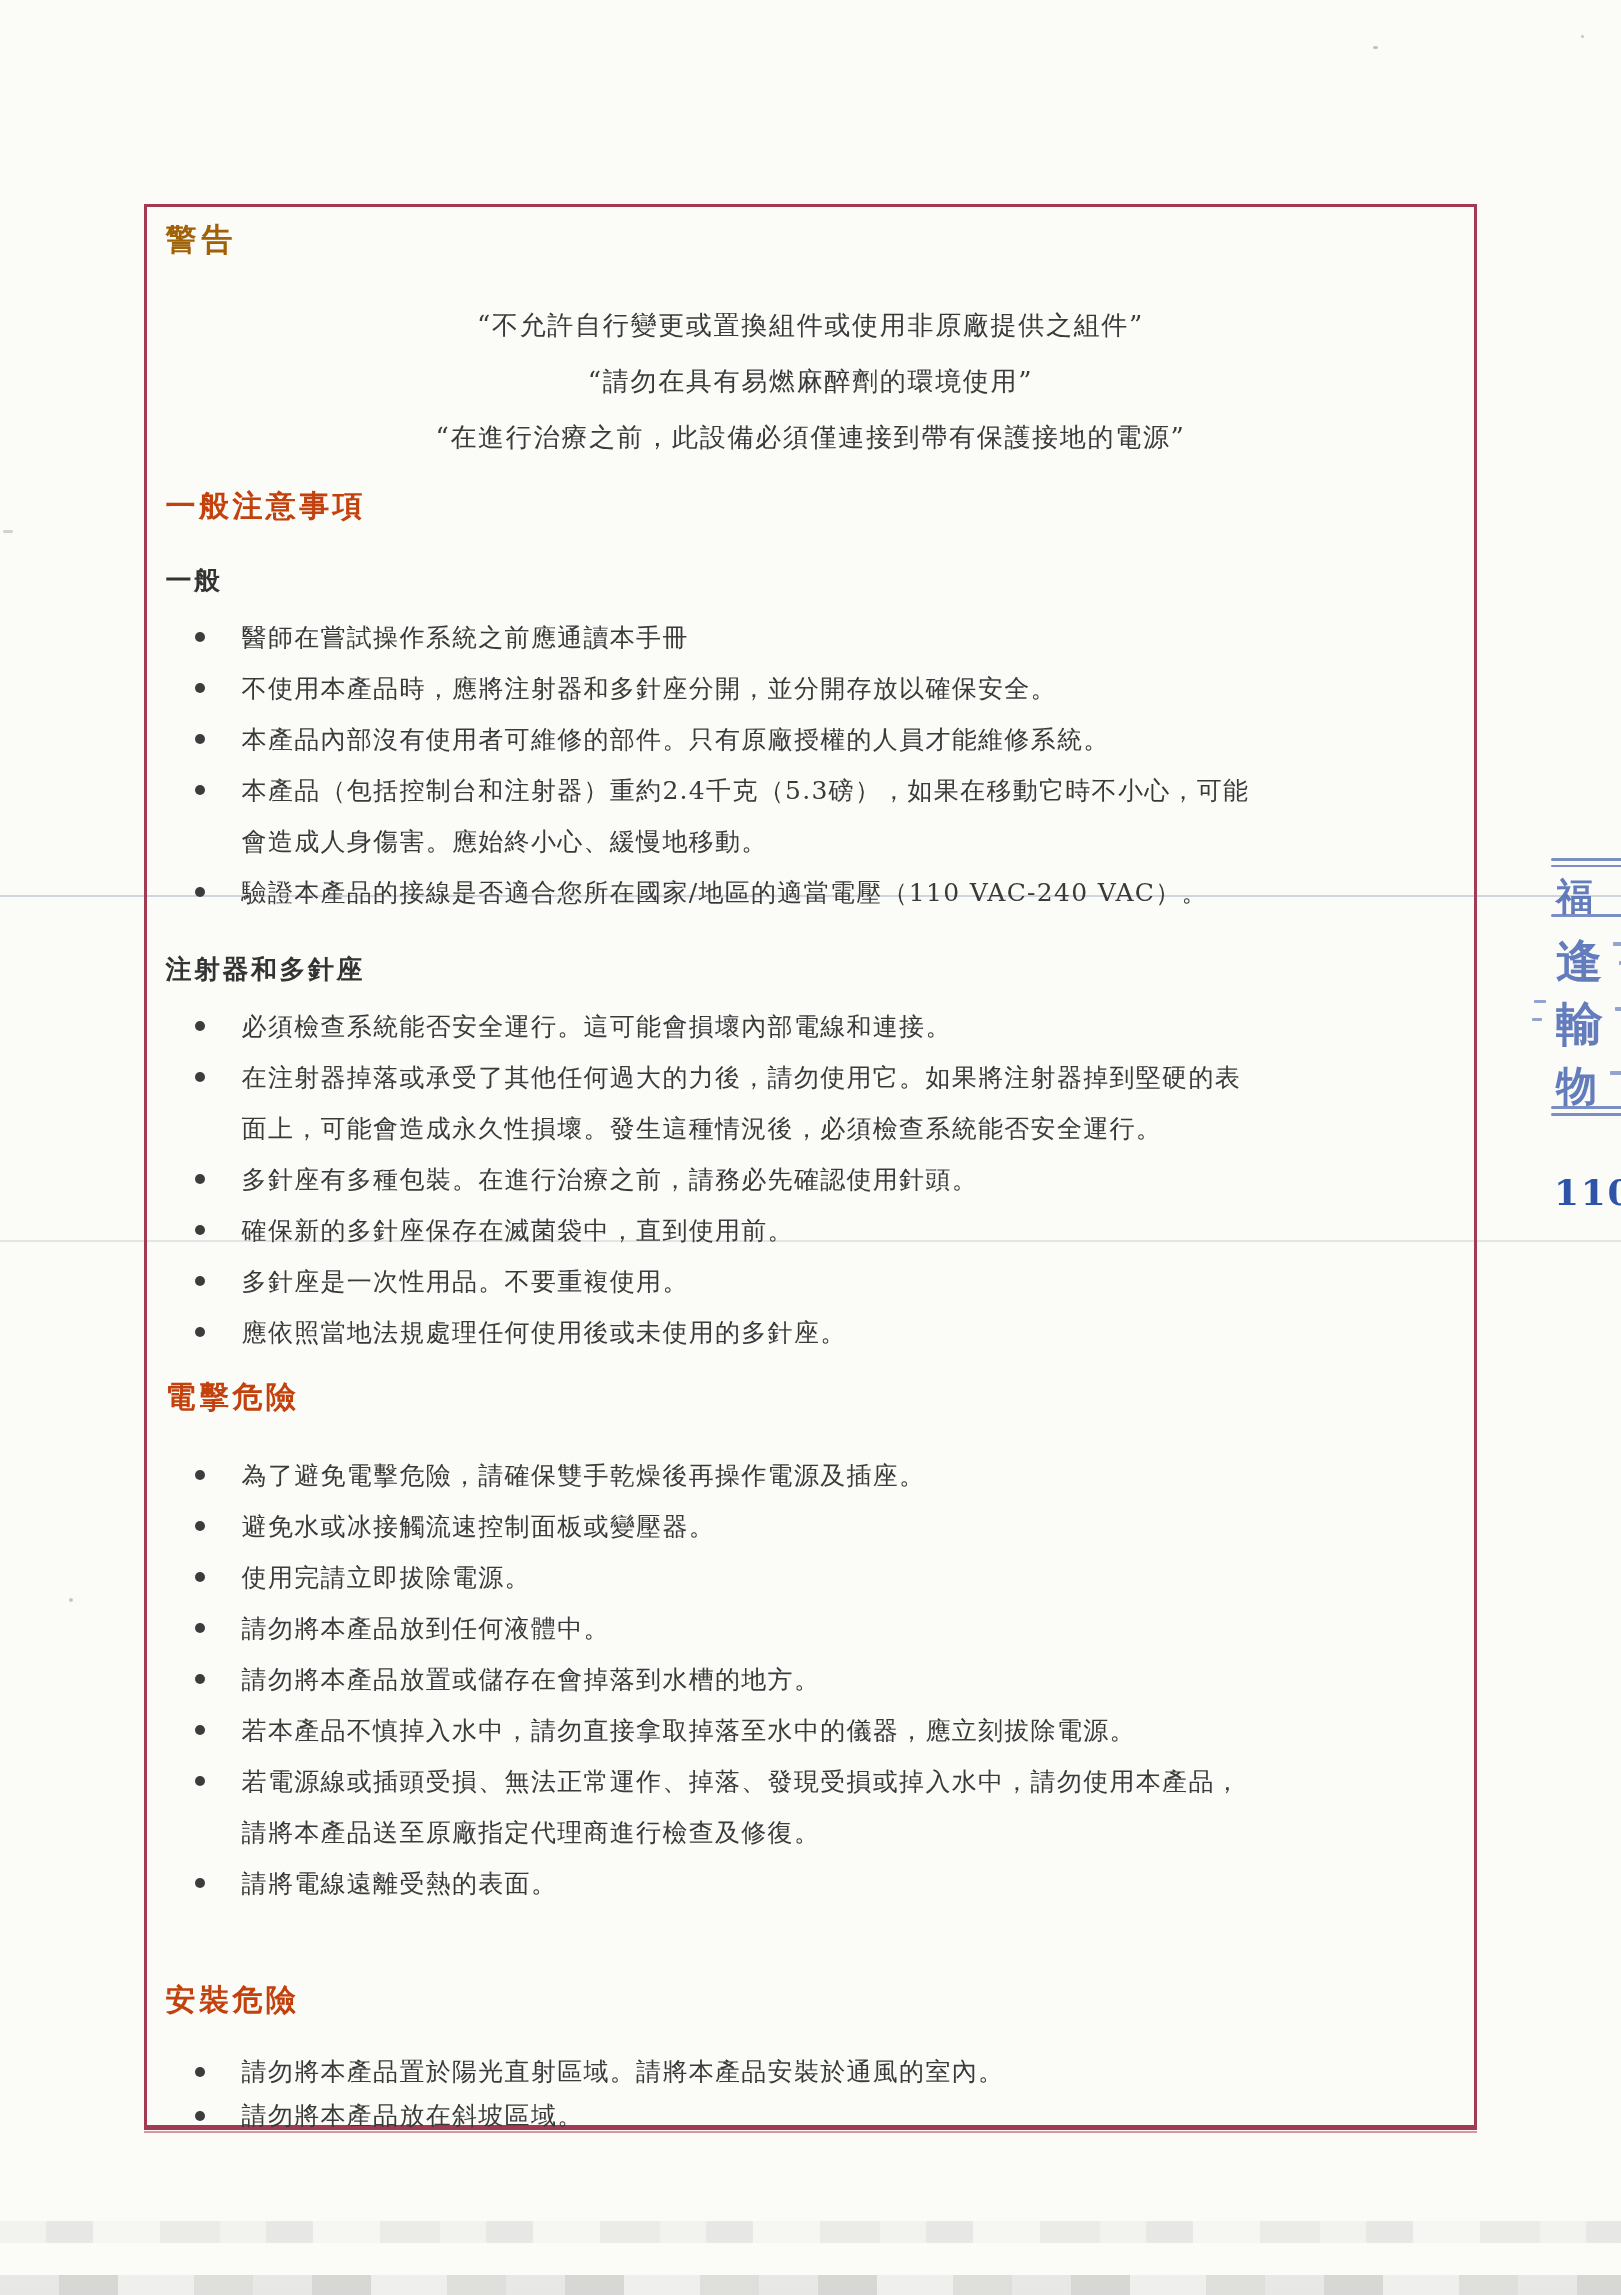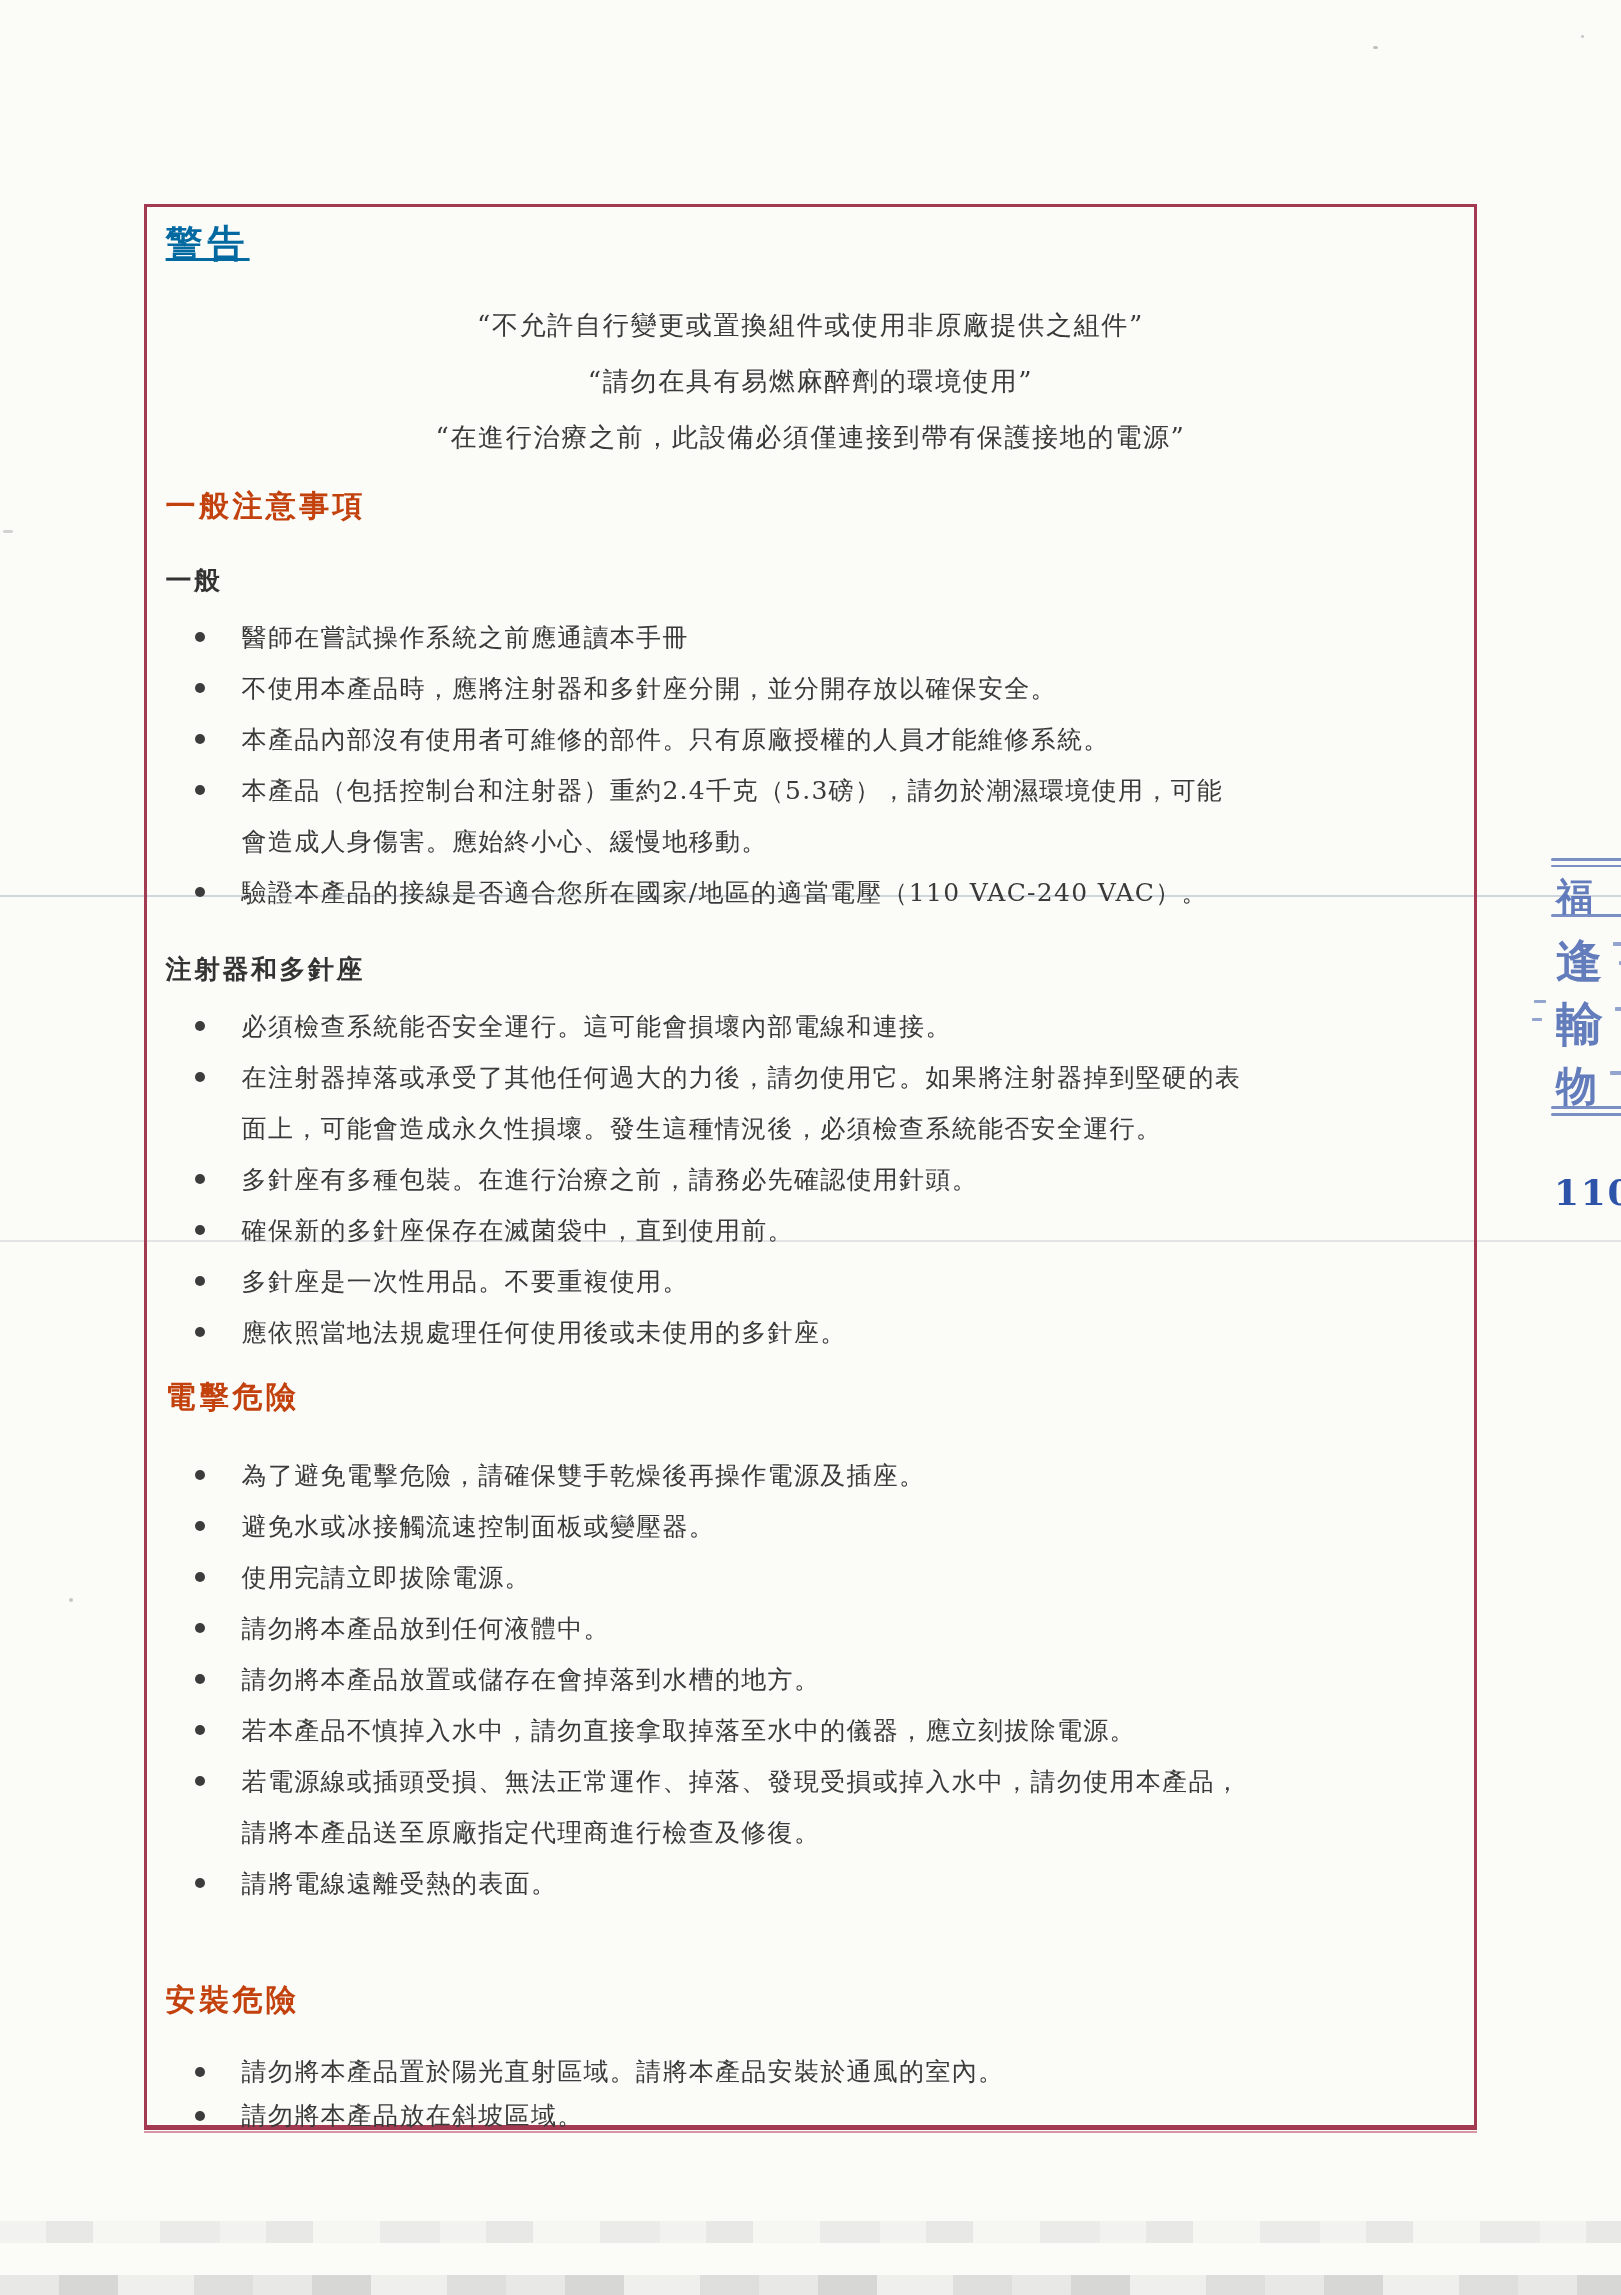--- a/index.html
+++ b/index.html
@@ -19,21 +19,21 @@
     border:3.4px solid #a23a52;
     border-bottom-width:5px;
     background:transparent;
   }
   #warning-box::after{ 
     content:'';position:absolute;left:-3.4px;right:-3.4px;bottom:-8.4px;height:2.5px;
     background:#d795a6;
   }
   .box-title{
     position:absolute;left:18.6px;top:12px;
-    font-size:37px;font-weight:700;letter-spacing:5px;color:#0369a1;text-decoration:underline;
+    font-size:31px;font-weight:700;letter-spacing:5px;color:#a16207;
   }
   .quotes{
     position:absolute;left:0;top:90px;width:100%;
     text-align:center;font-size:26px;line-height:56px;color:#3a3a3a;
     letter-spacing:1.7px;
   }
   .section{position:absolute;left:18.6px;width:1284px;}
   .heading-lg{font-size:30px;font-weight:700;line-height:37px;letter-spacing:3.4px;color:#c2410c;}
   .heading-sm{font-size:26px;font-weight:700;line-height:34px;letter-spacing:2.5px;color:#333;}
   .bullet-row{position:relative;}
@@ -110,21 +110,21 @@
         </div>
         <div class="bullet-row">
           <div class="bullet-marker" style="top: 20px;"></div>
           <div class="bullet-text">
             <div class="bullet-line" style="line-height: 51px;">本產品內部沒有使用者可維修的部件。只有原廠授權的人員才能維修系統。</div>
           </div>
         </div>
         <div class="bullet-row">
           <div class="bullet-marker" style="top: 20px;"></div>
           <div class="bullet-text">
-            <div class="bullet-line" style="line-height: 51px;">本產品（包括控制台和注射器）重約2.4千克（5.3磅），請勿於潮濕環境使用，可能</div>
+            <div class="bullet-line" style="line-height: 51px;">本產品（包括控制台和注射器）重約2.4千克（5.3磅），如果在移動它時不小心，可能</div>
             <div class="bullet-line" style="line-height: 51px;">會造成人身傷害。應始終小心、緩慢地移動。</div>
           </div>
         </div>
         <div class="bullet-row">
           <div class="bullet-marker" style="top: 20px;"></div>
           <div class="bullet-text">
             <div class="bullet-line" style="line-height: 51px;">驗證本產品的接線是否適合您所在國家/地區的適當電壓（110 VAC-240 VAC）。</div>
           </div>
         </div>
       </div>

